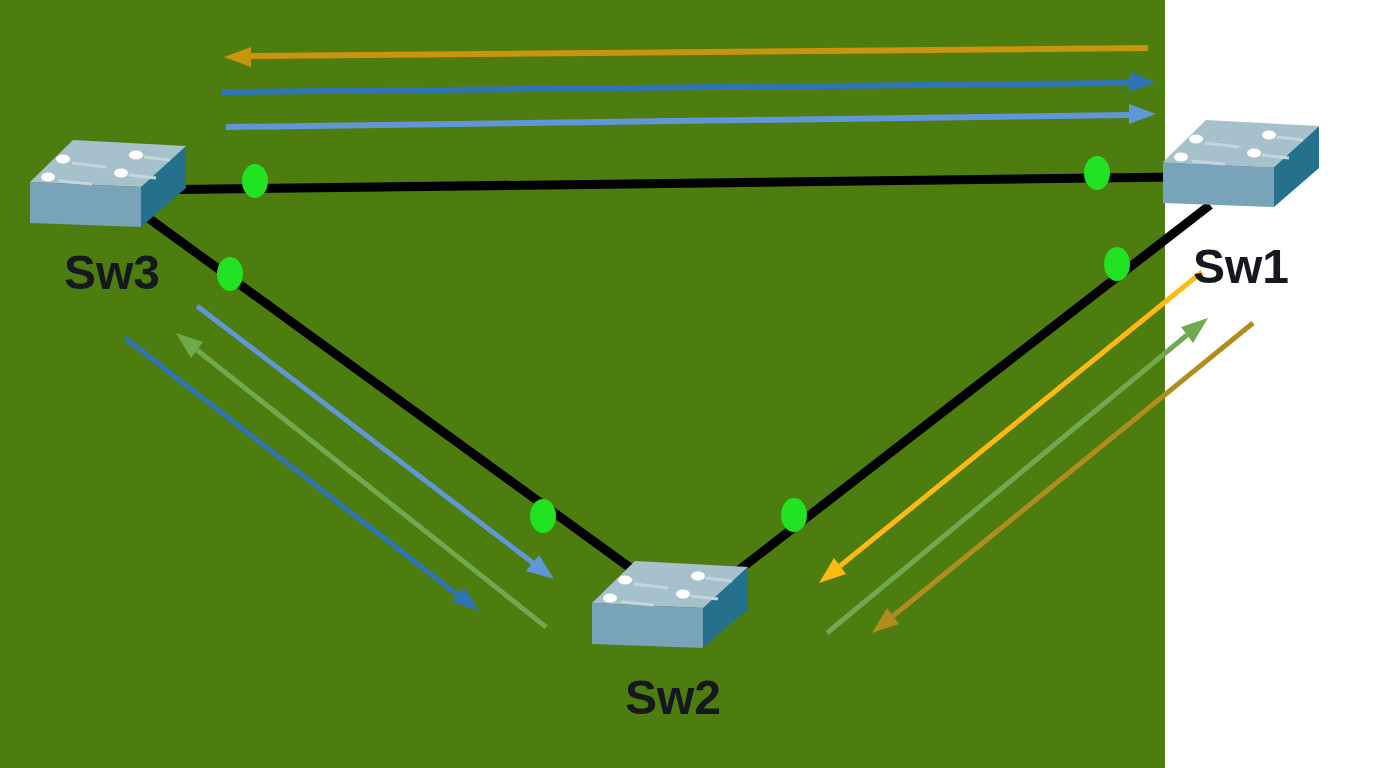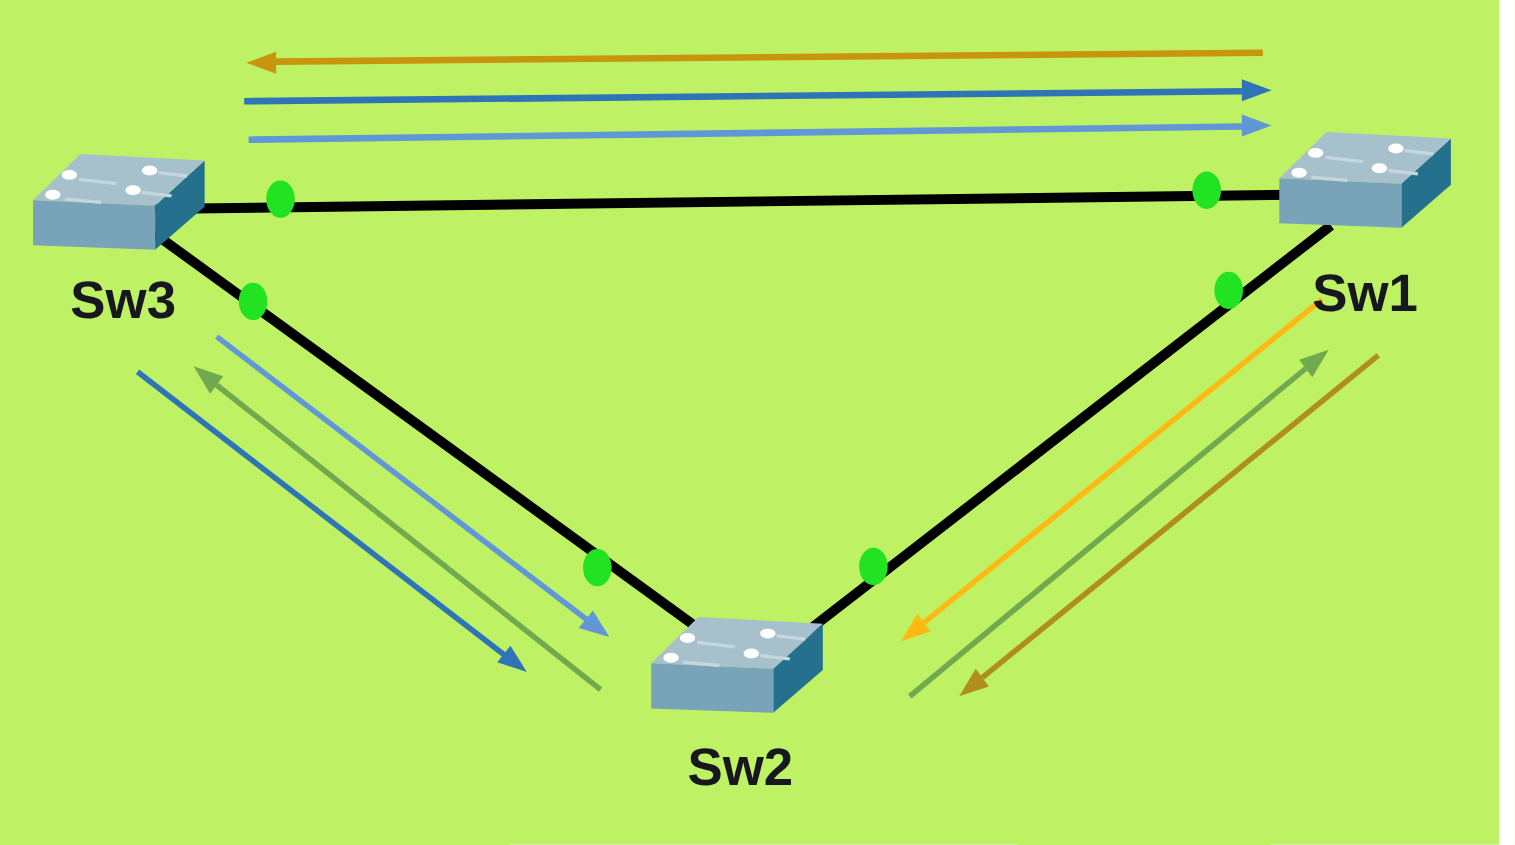--- a/index.html
+++ b/index.html
@@ -6,23 +6,23 @@
     margin: 0;
     padding: 0;
     background: #ffffff;
     width: 1377px;
     height: 768px;
     overflow: hidden;
     font-family: "Liberation Sans", sans-serif;
   }
   .canvas-wrap {
     position: relative;
-    width: 1363px;
+    width: 1165px;
     height: 768px;
-    background: #bef264;
+    background: #4d7c0f;
   }
   svg { display: block; }
   text.device-label {
     font-family: "Liberation Sans", "DejaVu Sans", sans-serif;
     font-weight: 700;
     font-size: 48px;
   }
 </style>
 </head>
 <body>

